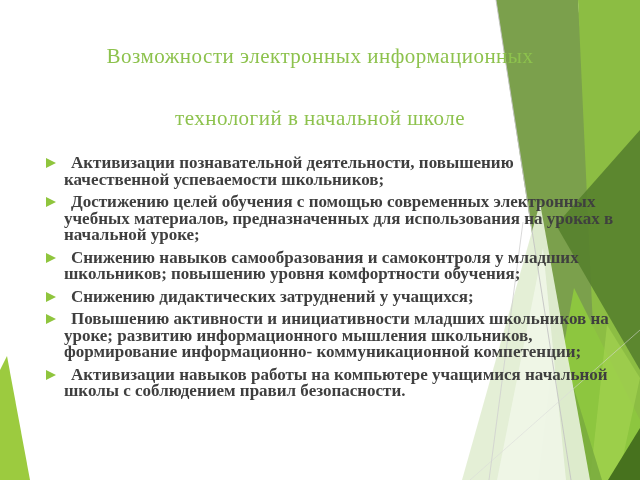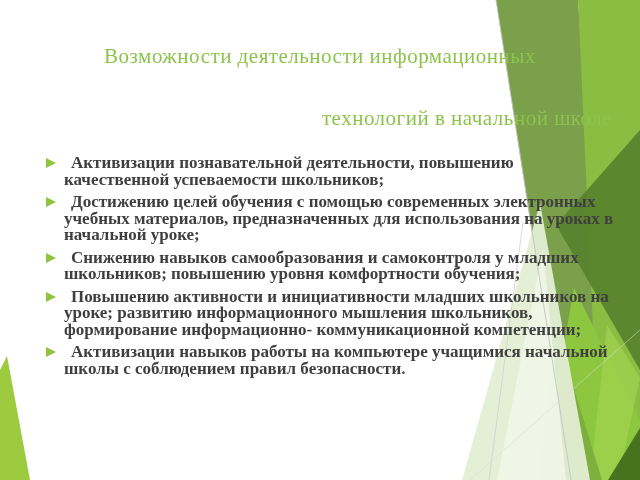--- a/index.html
+++ b/index.html
@@ -16,21 +16,21 @@
   }
   .title-block{
     position:absolute;
     top:44px;left:28px;width:584px;
     text-align:center;
     font-size:21px;
     letter-spacing:0.5px;
     color:var(--title-green,#8dc24d);
     z-index:2;
   }
-  .title-line2{margin-top:37px;text-align:right;}
+  .title-line2{margin-top:37px;}
   .bullets{
     position:absolute;
     top:139px;left:30px;width:575px;
     list-style:none;margin:16px;padding:0;
     z-index:2;
   }
   .bullets li{
     position:relative;
     padding-left:18px;
     text-indent:7px;
@@ -67,25 +67,26 @@
     <polygon points="543,248 566,480 497,480" opacity="0.9" fill="#f0f6e8"></polygon>
 
     <line x1="496" y1="0" x2="571" y2="480" stroke="#c4c4c4" stroke-width="0.9"></line>
     <line x1="523" y1="222" x2="489" y2="480" stroke="#cfcfcf" stroke-width="0.8"></line>
     <line x1="470" y1="480" x2="640" y2="330" stroke="#d9d9d9" stroke-width="0.8" opacity="0.7"></line>
 
     <polygon points="7,356 30,480 0,480 0,370" fill="#9ccb3f"></polygon>
   </svg>
 
   <div class="title-block">
-    <div class="title-line1">Возможности деятельности информационных</div>
+    <div class="title-line1">Возможности электронных информационных</div>
     <div class="title-line2">технологий в начальной школе</div>
   </div>
 
   <ul class="bullets" id="bullet-list">
       <li><span class="marker"></span><span>Активизации познавательной деятельности, повышению качественной успеваемости школьников;</span></li>
       <li><span class="marker"></span><span>Достижению целей обучения с помощью современных электронных учебных материалов, предназначенных для использования на уроках в начальной уроке;</span></li>
       <li><span class="marker"></span><span>Снижению навыков самообразования и самоконтроля у младших школьников; повышению уровня комфортности обучения;</span></li>
+      <li><span class="marker"></span><span>Снижению дидактических затруднений у учащихся;</span></li>
       <li><span class="marker"></span><span>Повышению активности и инициативности младших школьников на уроке; развитию информационного мышления школьников, формирование информационно- коммуникационной компетенции;</span></li>
       <li><span class="marker"></span><span>Активизации навыков работы на компьютере учащимися начальной школы с соблюдением правил безопасности.</span></li>
     </ul>
 
 </div>
 
 </body></html>

